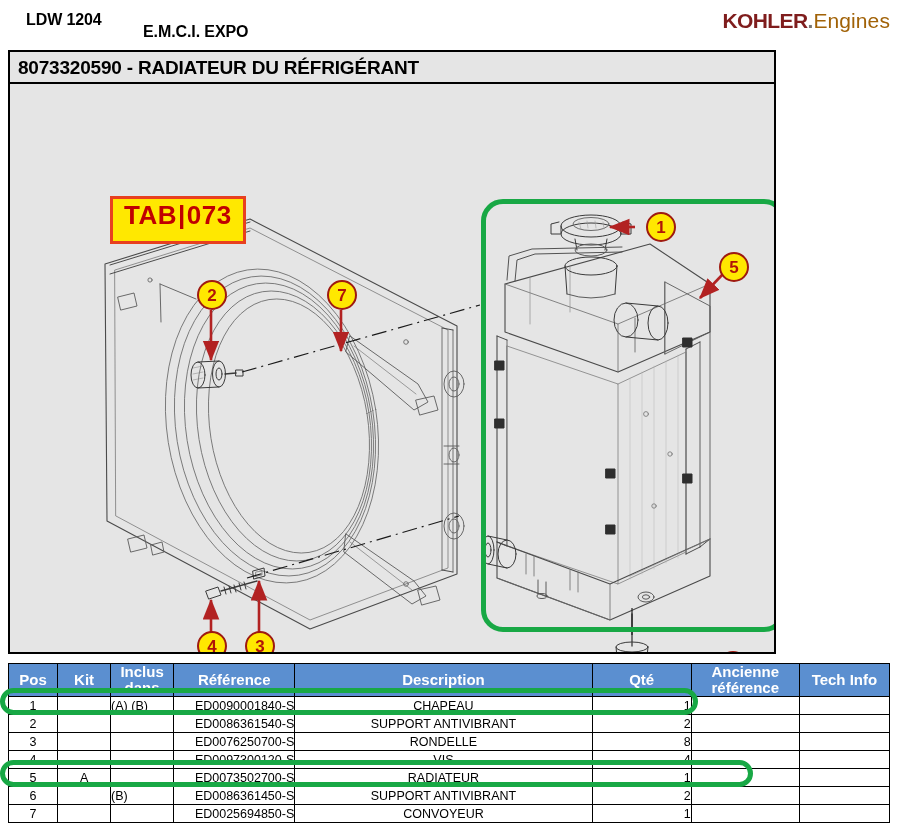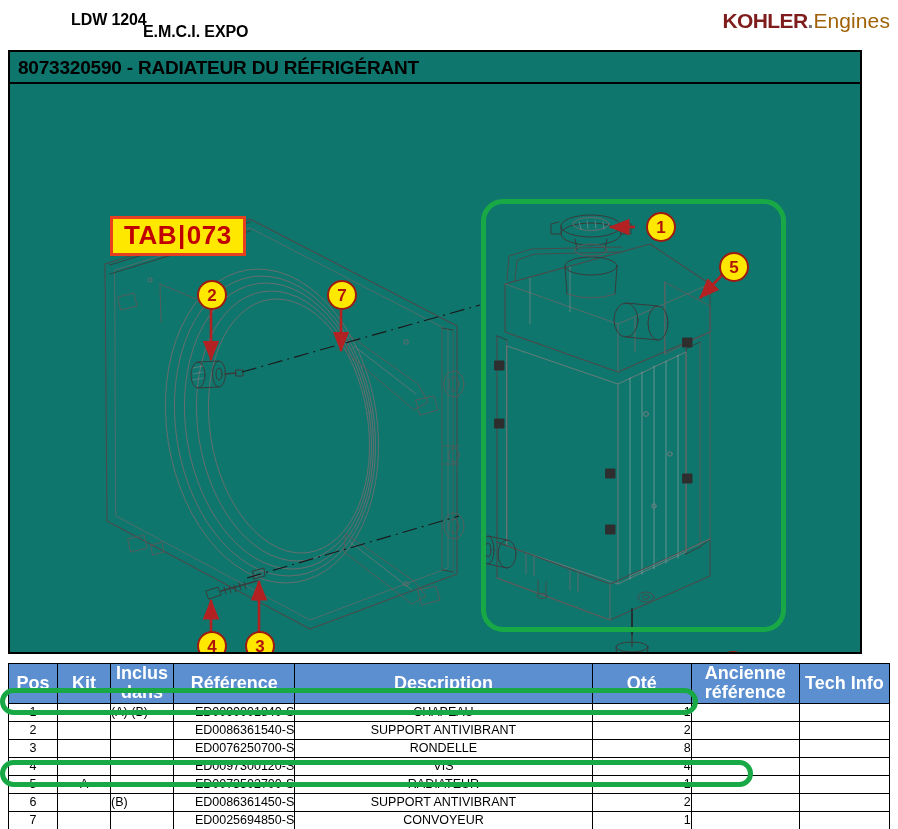--- a/index.html
+++ b/index.html
@@ -21,21 +21,20 @@
     left: 0; top: 0;
     width: 898px; height: 46px;
   }
   #engine-model {
     position: absolute;
     left: 26px; top: 11px;
     font-size: 16px;
     font-weight: bold;
     color: #000;
     letter-spacing: -0.1px;
-    margin-left: 45px;
   }
   #dealer-name {
     position: absolute;
     left: 143px; top: 23px;
     font-size: 16px;
     font-weight: bold;
     color: #000;
     letter-spacing: -0.1px;
   }
   #brand-logo {
@@ -56,24 +55,24 @@
   #brand-logo .brand-sub {
     color: #a16207;
     font-weight: normal;
     letter-spacing: 0.1px;
   }
 
   
   #main-panel {
     position: absolute;
     left: 8px; top: 50px;
-    width: 854px; height: 604px;
+    width: 768px; height: 604px;
     border: 2px solid #000;
     box-sizing: border-box;
-    background: #0f766e;
+    background: #e5e5e5;
   }
   #title-bar {
     position: absolute;
     left: 0; top: 0;
     width: 100%;
     height: 32px;
     border-bottom: 2px solid #000;
     box-sizing: border-box;
   }
   #assembly-title {
@@ -92,27 +91,26 @@
     height: 568px;
     overflow: hidden;
   }
 
   
   #tab-badge {
     position: absolute;
     left: 100px; top: 112px;
     background: #ffe800;
     border: 3px solid #e8401f;
-    padding: 2px 11px 4px 11px;
+    padding: 2px 11px 12px 11px;
     font-size: 26px;
     font-weight: bold;
     color: #c00000;
     letter-spacing: 0.5px;
     line-height: 1.08;
-    margin-top: 20px;
   }
   #tab-badge .tab-sep {
     color: #c00000;
     padding: 0 1px;
   }
 
   
   .callout {
     position: absolute;
     width: 30px; height: 30px;
@@ -158,21 +156,21 @@
     padding: 0;
     height: 18px;
     box-sizing: border-box;
     overflow: hidden;
     white-space: nowrap;
   }
   table#parts-table thead th {
     background: #5b8fd0;
     color: #ffffff;
     font-weight: bold;
-    font-size: 18px;
+    font-size: 15px;
     height: 30px;
     line-height: 1.08;
     vertical-align: middle;
     text-align: center;
   }
   th.th-ref, th.th-qte { text-align: right; padding-right: 3px; }
   th.th-desc { text-align: left; padding-left: 3px; }
 
   td.c-pos  { text-align: center; }
   td.c-kit  { text-align: center; }

